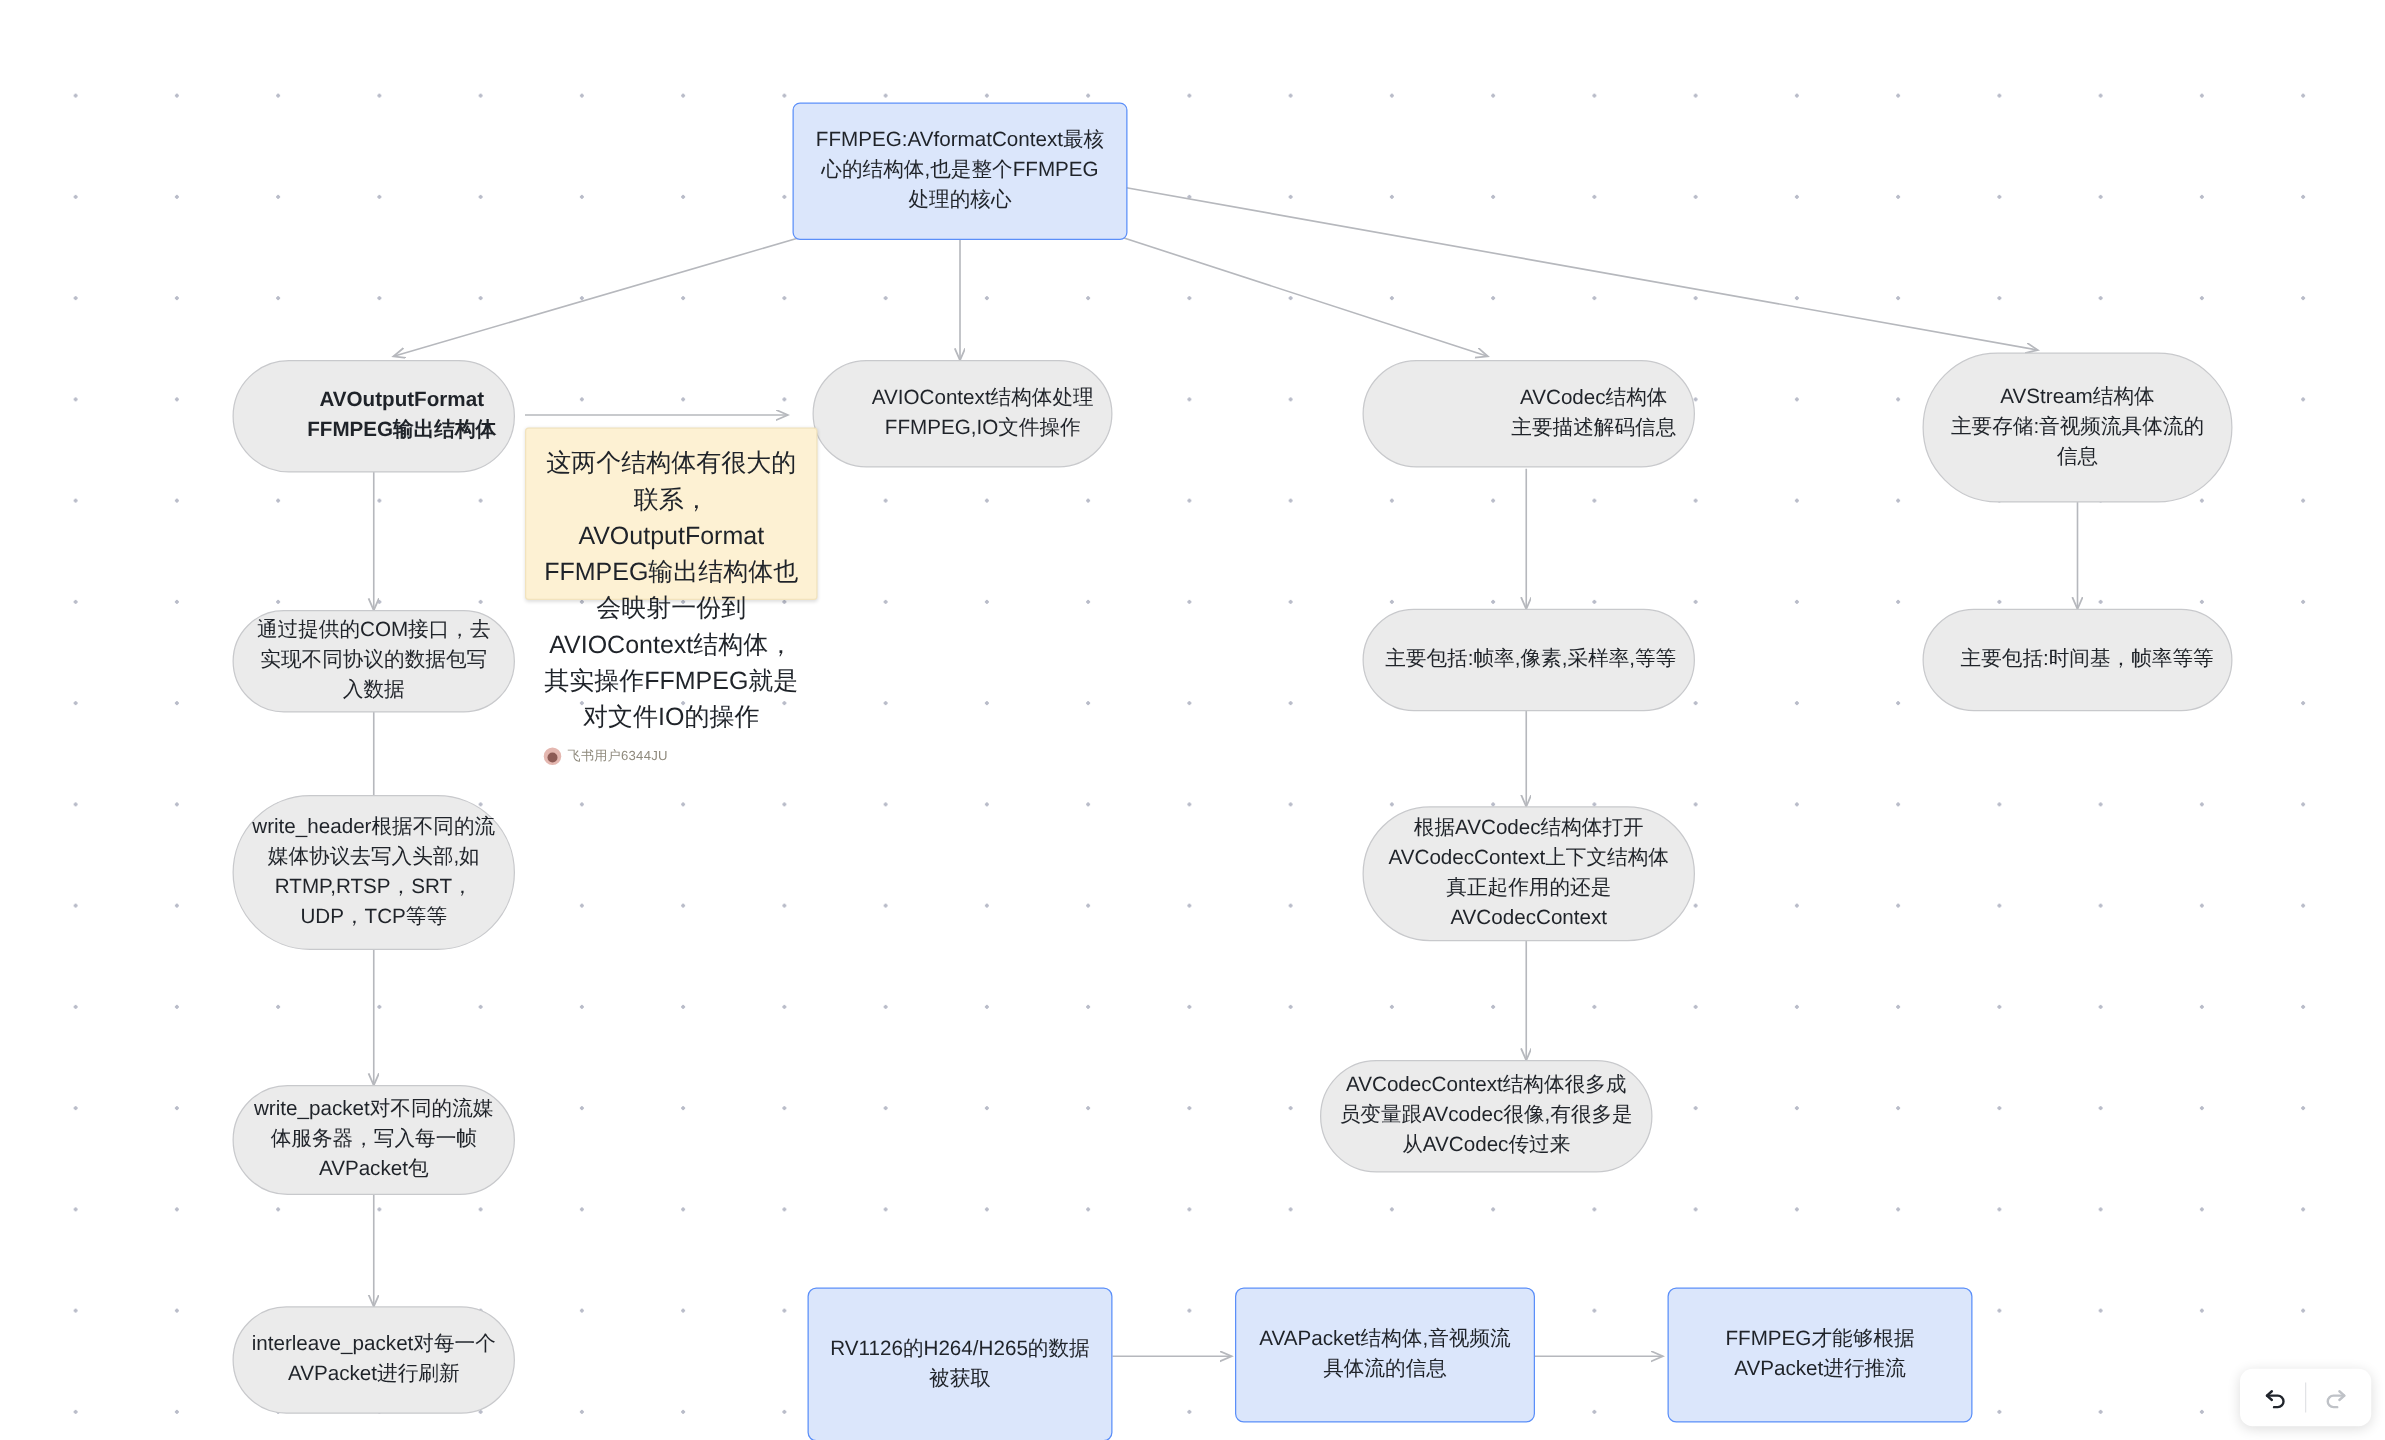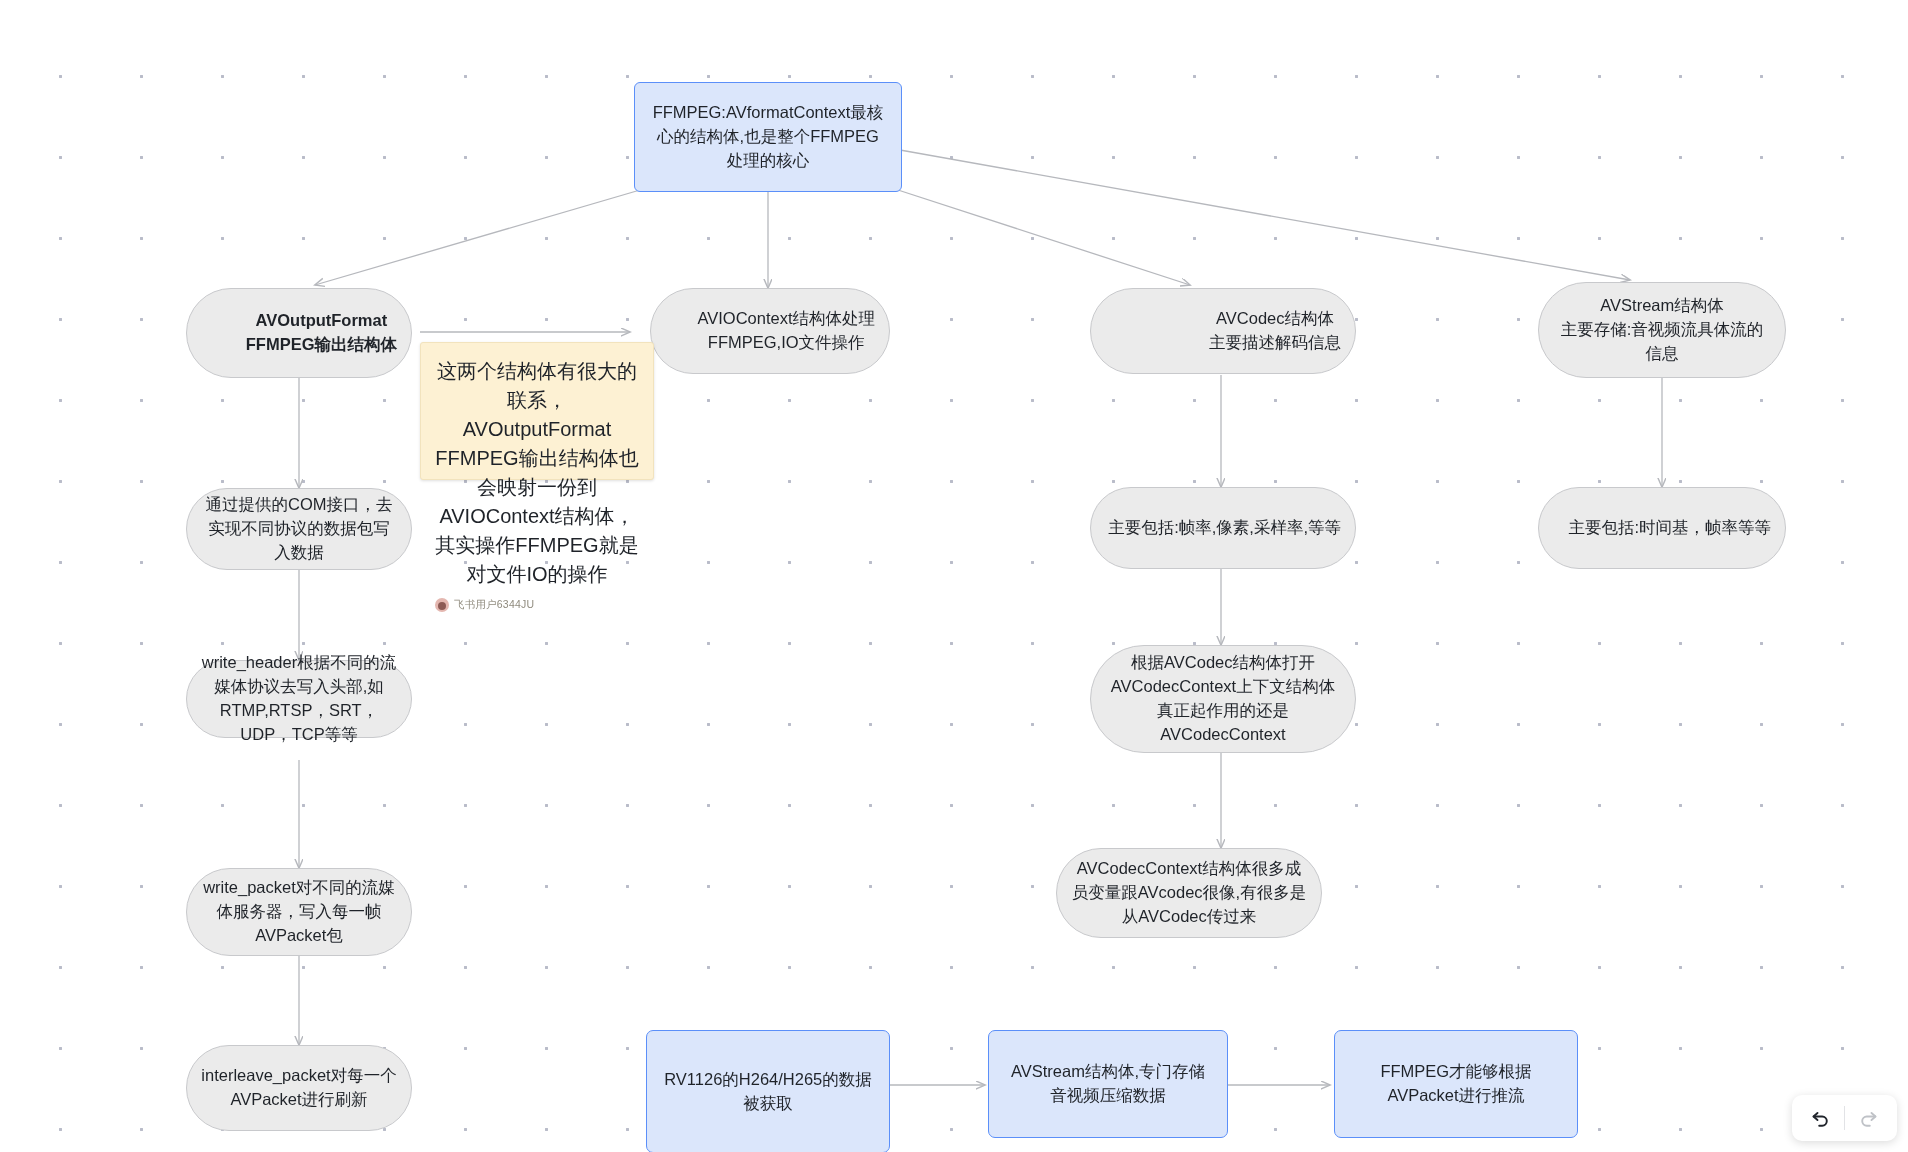--- a/index.html
+++ b/index.html
@@ -175,39 +175,39 @@
   <div class="node node-rounded" style="left:650px; top:288px; width:240px; height:86px;">
     <span>AVIOContext结构体处理
 FFMPEG,IO文件操作</span>
   </div>
 
   <div class="node node-rounded" style="left:1090px; top:288px; width:266px; height:86px;">
     <span>AVCodec结构体
 主要描述解码信息</span>
   </div>
 
-  <div class="node node-rounded" style="left:1538px; top:282px; width:248px; height:96px;">
+  <div class="node node-rounded" style="left:1538px; top:282px; width:248px; height:120px;">
     <span>AVStream结构体
 主要存储:音视频流具体流的信息</span>
   </div>
 
   <div class="sticky" style="left:420px; top:342px; width:234px; height:138px;">
     <div class="sticky-text">这两个结构体有很大的联系，AVOutputFormat
 FFMPEG输出结构体也会映射一份到AVIOContext结构体，其实操作FFMPEG就是对文件IO的操作</div>
     <div class="sticky-author">
       <span class="sticky-avatar"></span>
       <span class="sticky-author-name">飞书用户6344JU</span>
     </div>
   </div>
 
   <div class="node node-rounded" style="left:186px; top:488px; width:226px; height:82px;">
     <span>通过提供的COM接口，去实现不同协议的数据包写入数据</span>
   </div>
 
-  <div class="node node-rounded" style="left:186px; top:660px; width:226px; height:78px;">
+  <div class="node node-rounded" style="left:186px; top:636px; width:226px; height:124px;">
     <span>write_header根据不同的流媒体协议去写入头部,如RTMP,RTSP，SRT，UDP，TCP等等</span>
   </div>
 
   <div class="node node-rounded" style="left:186px; top:868px; width:226px; height:88px;">
     <span>write_packet对不同的流媒体服务器，写入每一帧AVPacket包</span>
   </div>
 
   <div class="node node-rounded" style="left:186px; top:1045px; width:226px; height:86px;">
     <span>interleave_packet对每一个AVPacket进行刷新</span>
   </div>
@@ -227,21 +227,21 @@
 
   <div class="node node-rounded" style="left:1538px; top:487px; width:248px; height:82px;">
     <span>主要包括:时间基，帧率等等</span>
   </div>
 
   <div class="node node-rect" style="left:646px; top:1030px; width:244px; height:123px;">
     <span>RV1126的H264/H265的数据被获取</span>
   </div>
 
   <div class="node node-rect" style="left:988px; top:1030px; width:240px; height:108px;">
-    <span>AVStream结构体,专门存储音视频压缩数据</span>
+    <span>AVAPacket结构体,音视频流具体流的信息</span>
   </div>
 
   <div class="node node-rect" style="left:1334px; top:1030px; width:244px; height:108px;">
     <span>FFMPEG才能够根据AVPacket进行推流</span>
   </div>
 
   <div class="toolbar" style="left:1792px; top:1095px;">
     <div class="tool-btn" title="undo">
       <svg width="24" height="24" viewBox="0 0 24 24" fill="none">
         <path d="M8.5 7 L4.5 10.5 L8.5 14" stroke="#21252c" stroke-width="1.9" stroke-linecap="round" stroke-linejoin="round"></path>

